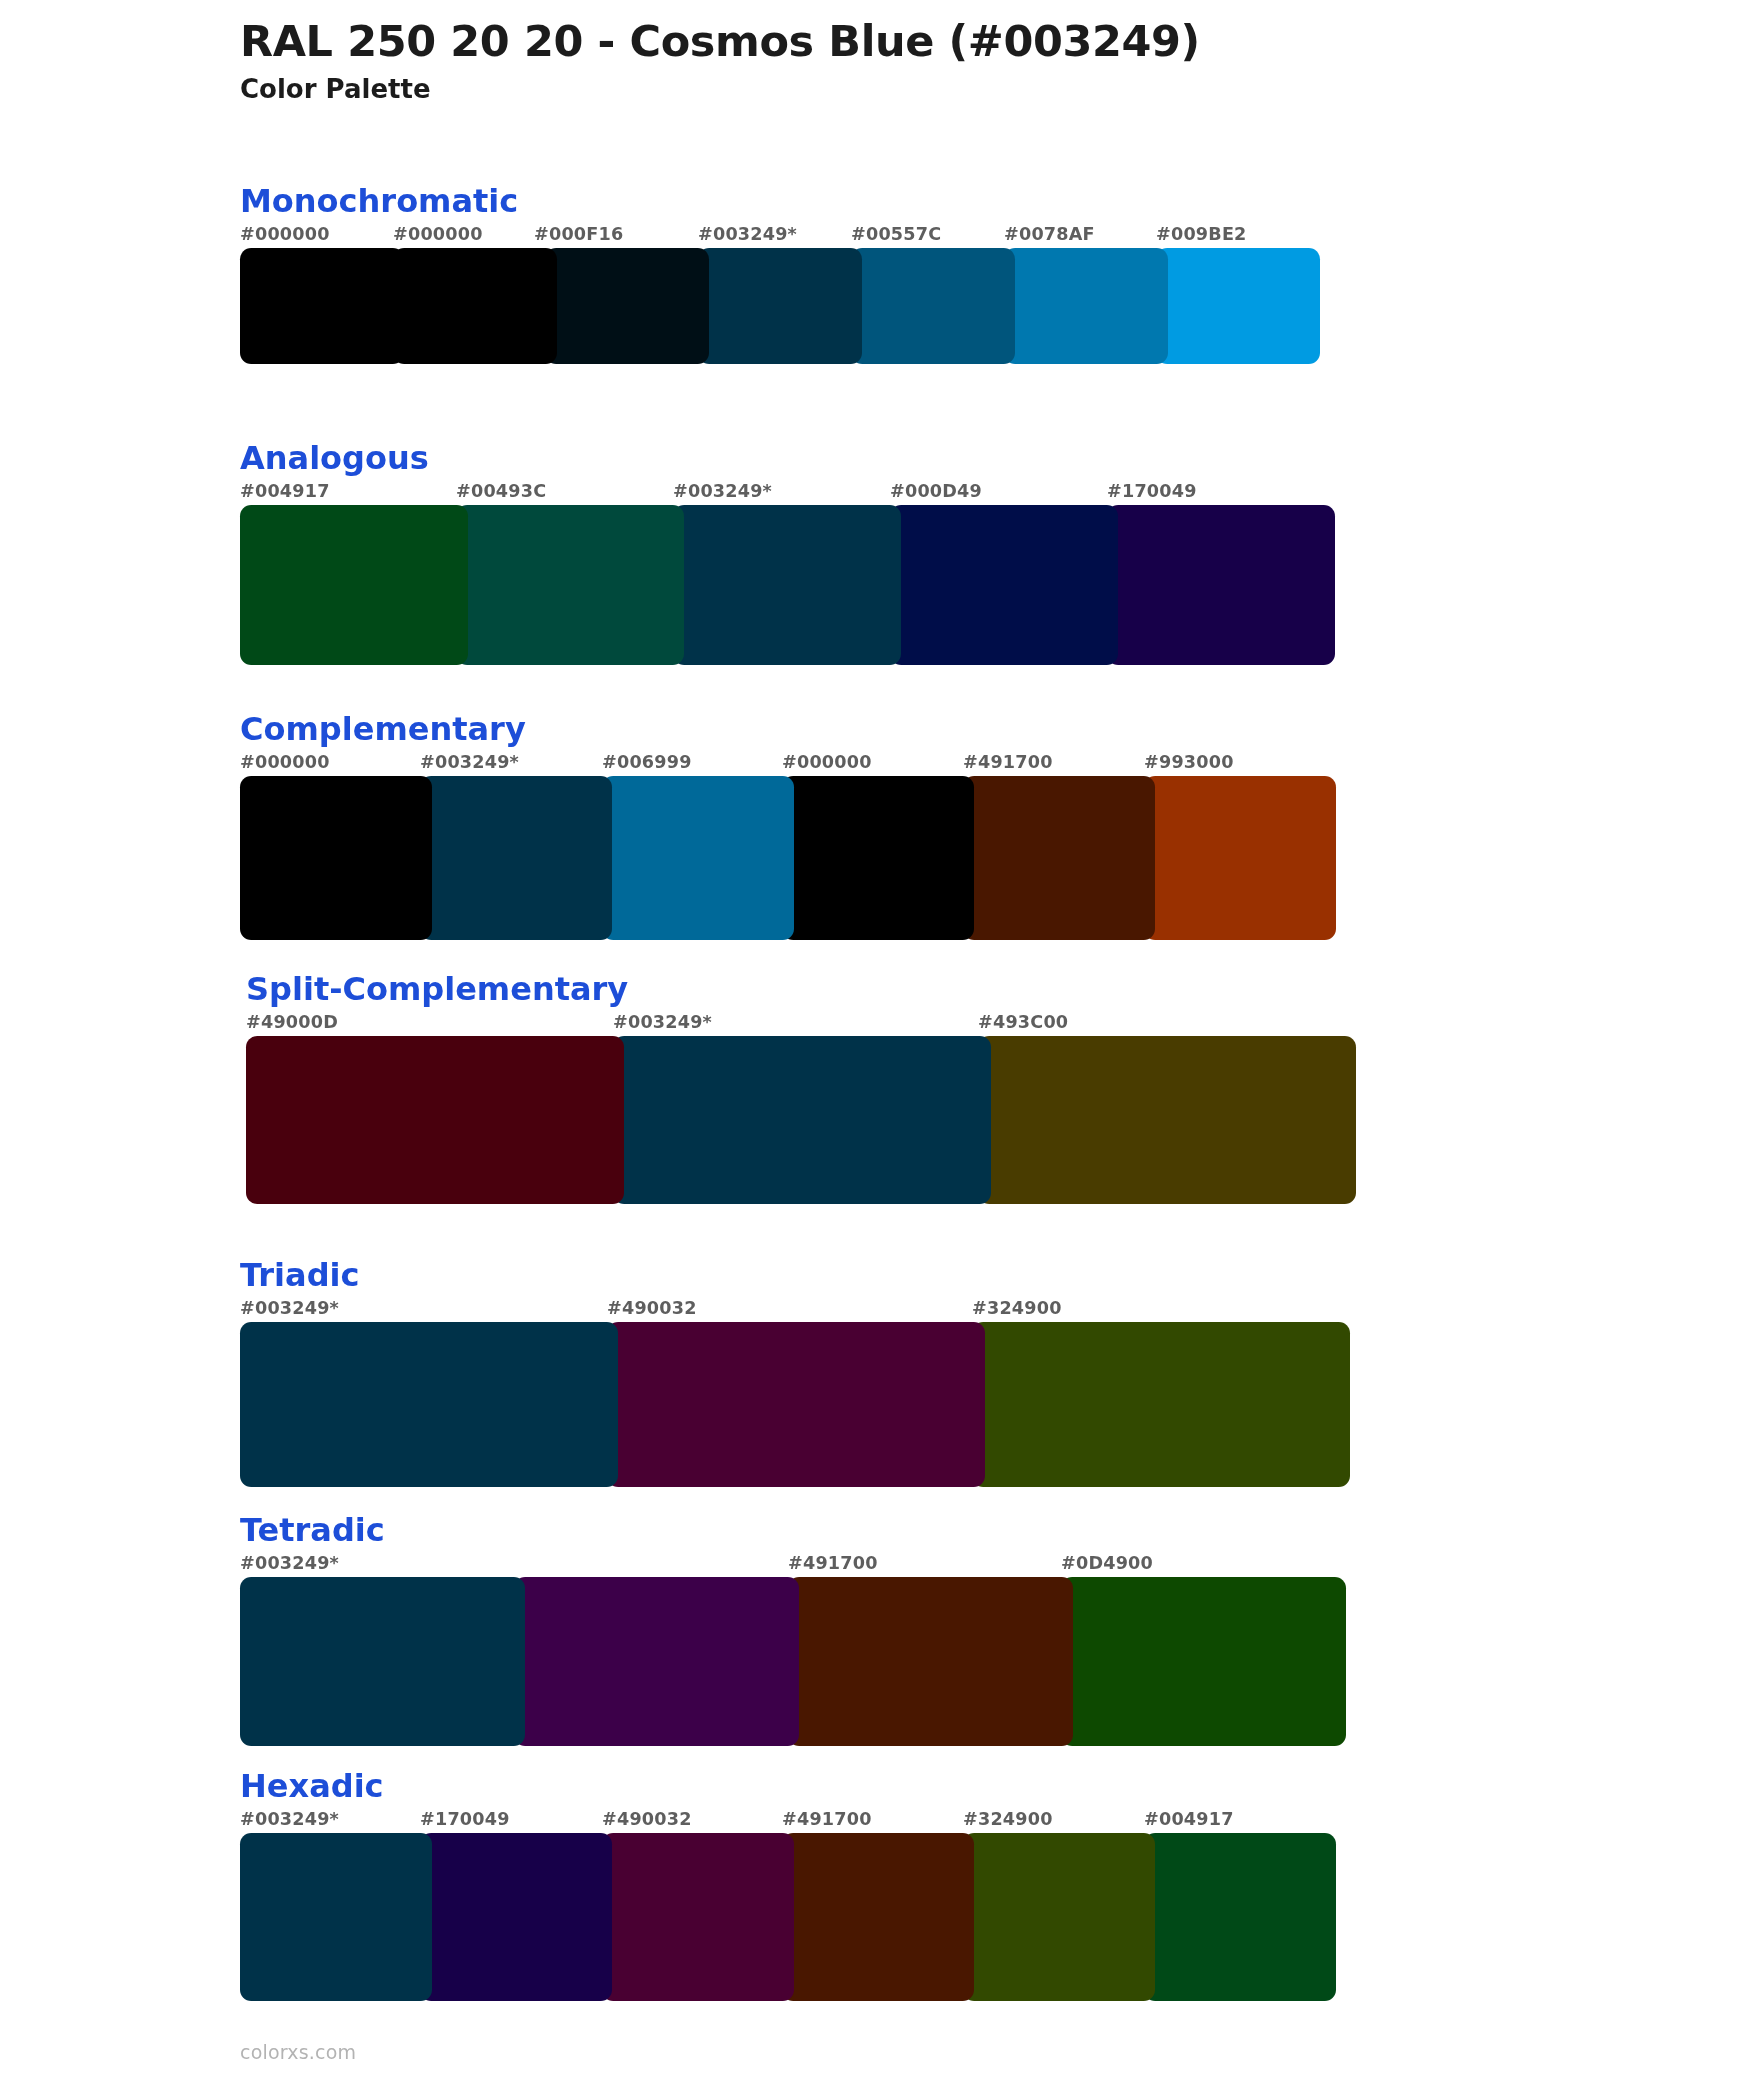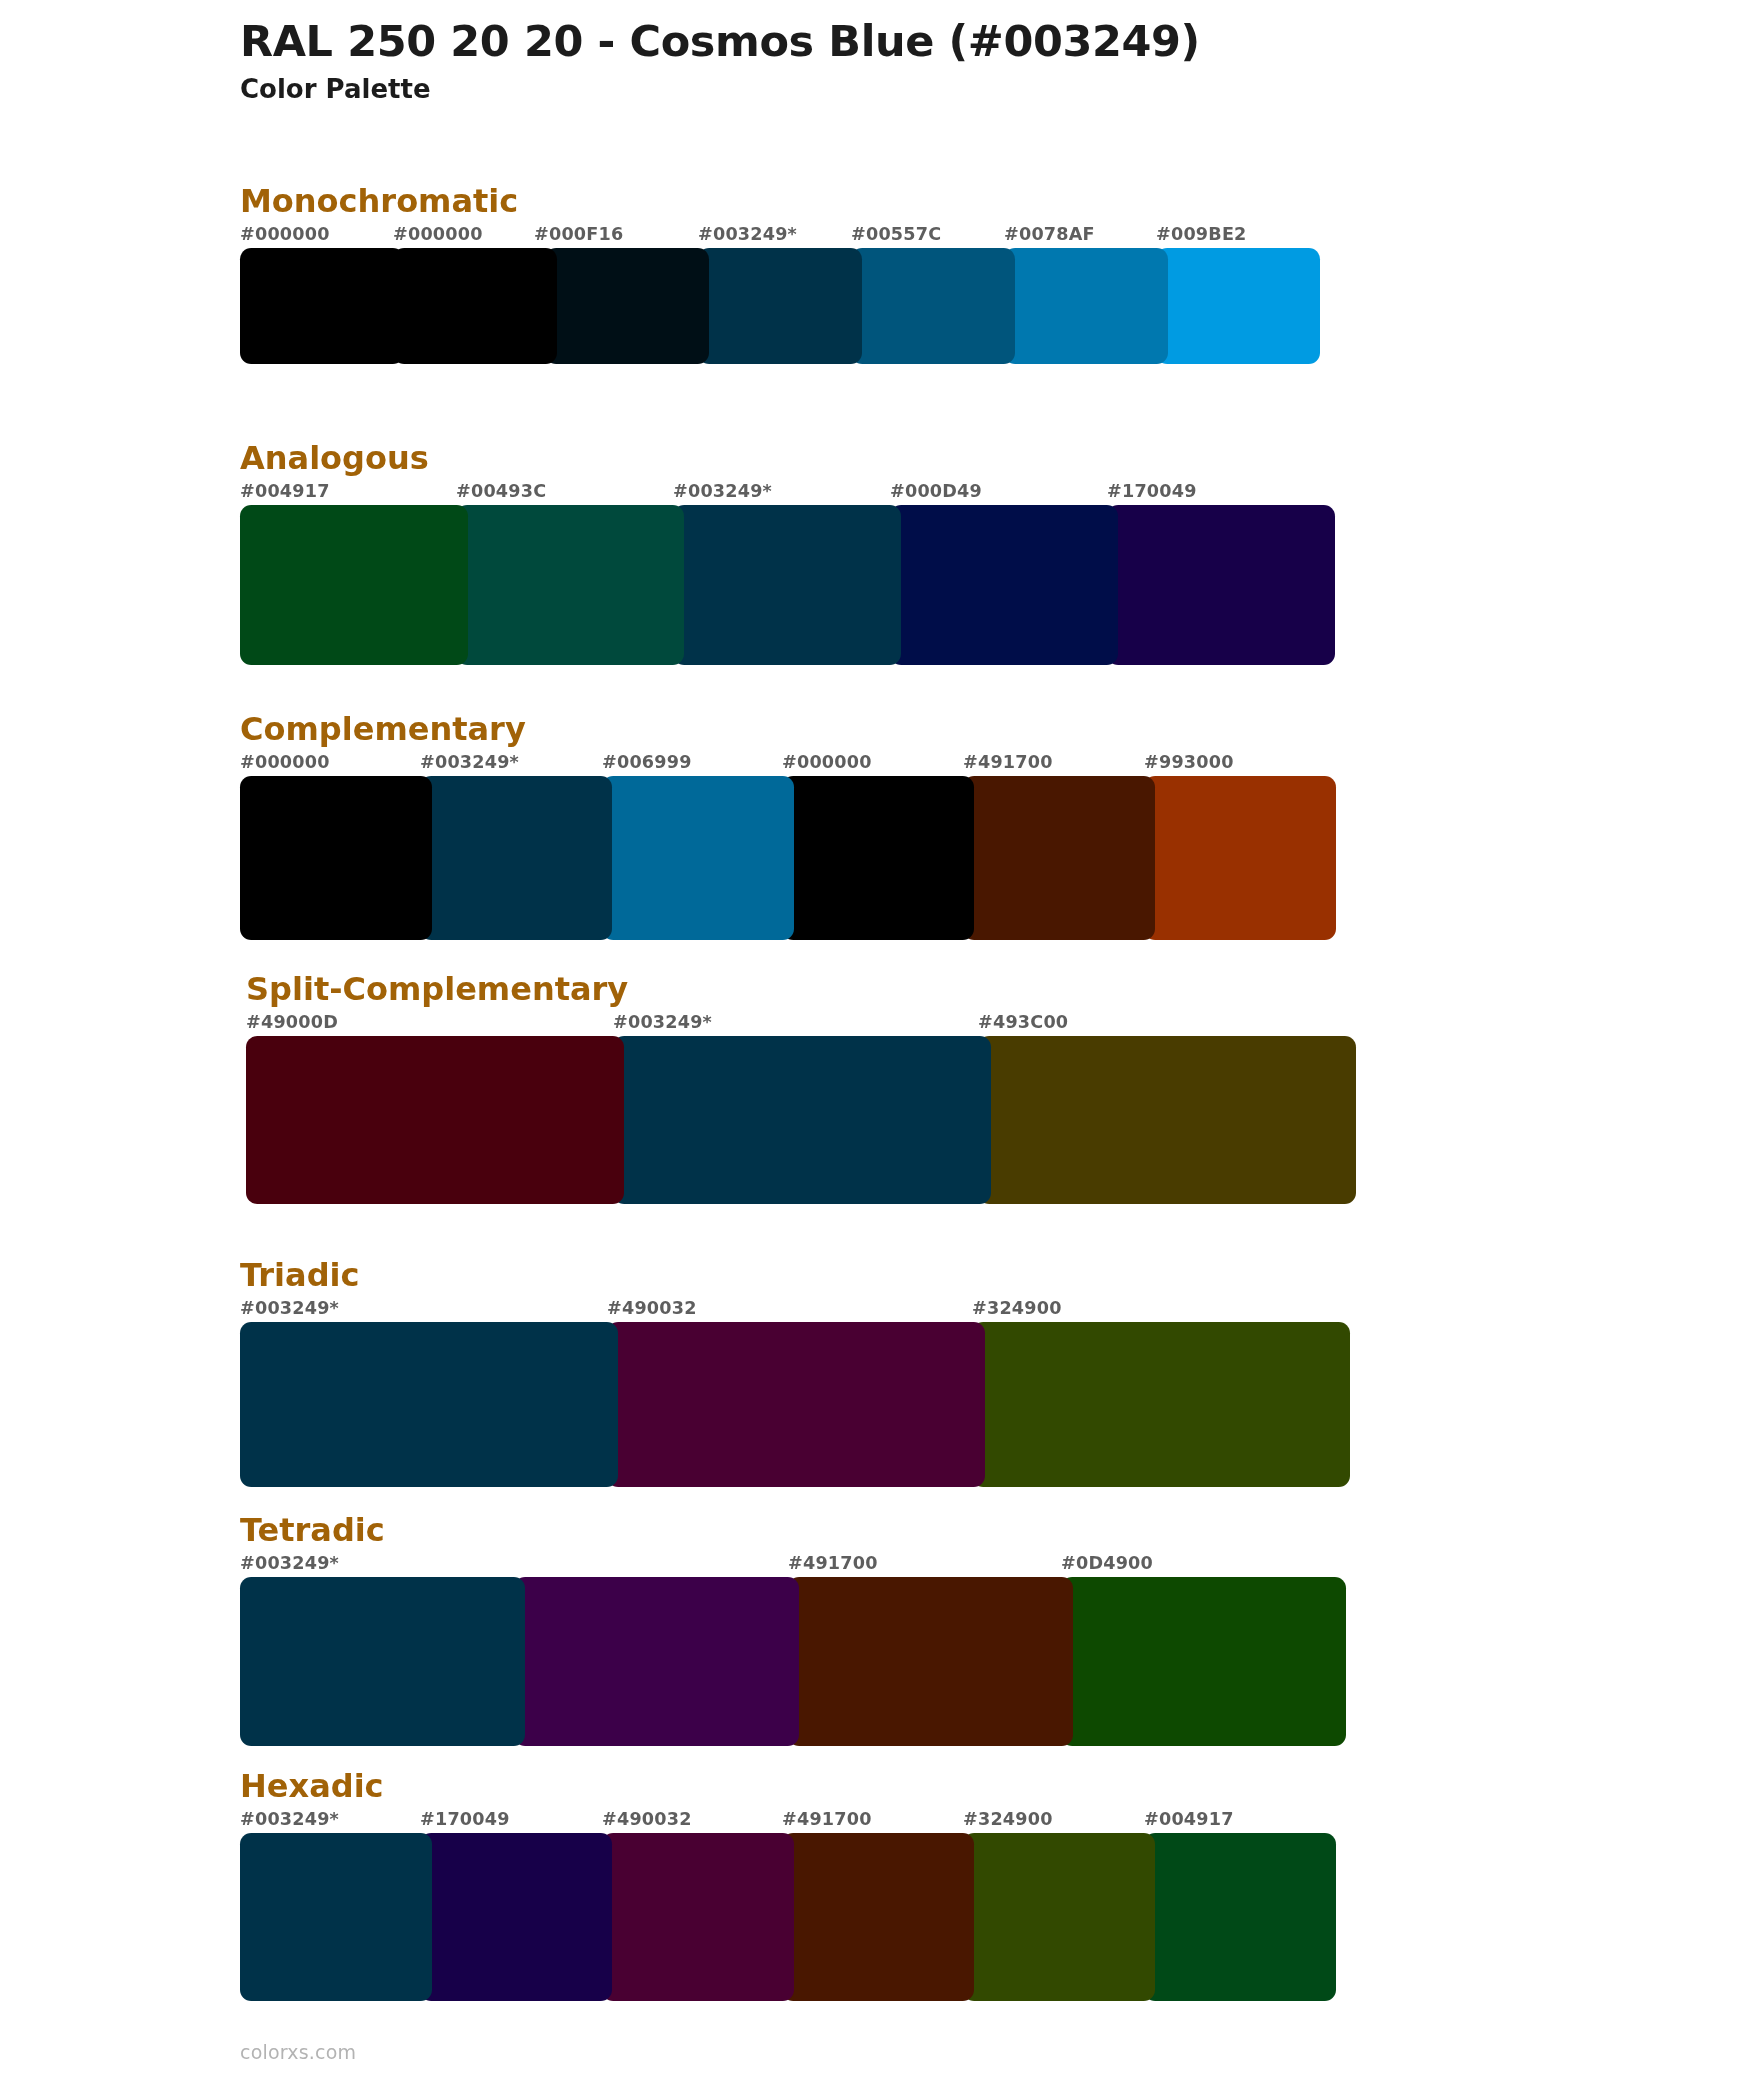--- a/index.html
+++ b/index.html
@@ -49,21 +49,21 @@
     top: 0;
     width: 1757px;
   }
   .section {
     position: absolute;
     left: 240px;
   }
   .section-title {
     font-size: 32px;
     font-weight: bold;
-    color: #a16207;
+    color: #1d4ed8;
     margin: 0 0 4.8px 0;
     line-height: 1.1;
     white-space: nowrap;
   }
   .labels {
     position: relative;
     height: 24px;
   }
   .swatch-label {
     position: absolute;

